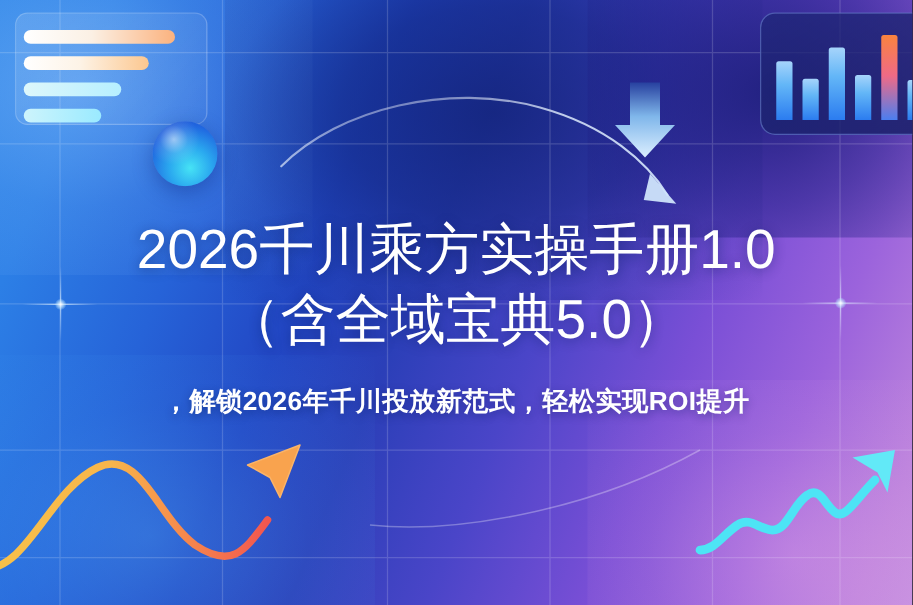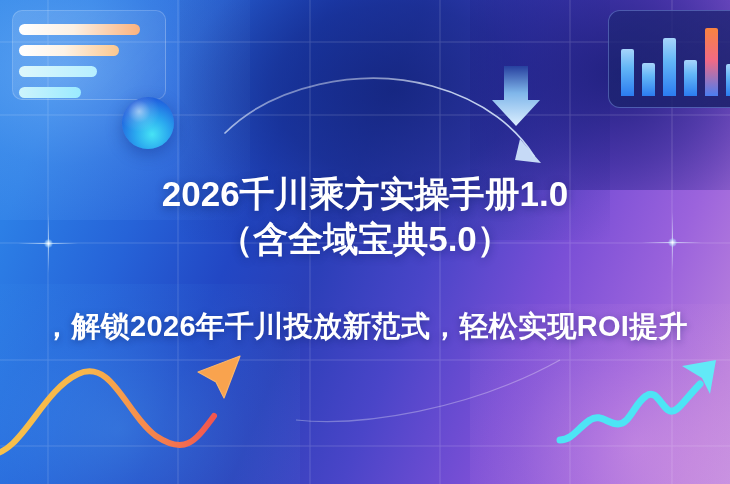--- a/index.html
+++ b/index.html
@@ -158,35 +158,35 @@
   
   .vec { position: absolute; inset: 0; width: 730px; height: 484px; pointer-events: none; }
 
   
   .headline {
     position: absolute;
     left: 0; right: 0;
     top: 172px;
     text-align: center;
     color: #ffffff;
-    font-size: 35px;
-    font-weight: bold;
+    font-size: 44px;
+    font-weight: normal;
     line-height: 1.28;
     letter-spacing: 0px;
     text-shadow: 0 2px 9px rgba(8,26,90,0.45);
     white-space: nowrap;
   }
   .headline .line2 { display: block; text-align: center; }
   .subtitle {
     position: absolute;
     left: 0; right: 0;
     top: 307px;
     text-align: center;
     color: #ffffff;
-    font-size: 29px;
+    font-size: 21px;
     font-weight: bold;
     letter-spacing: 0.3px;
     text-shadow: 0 2px 7px rgba(8,26,90,0.40);
     white-space: nowrap;
   }
 </style>
 </head>
 <body>
 
 <div class="poster">

